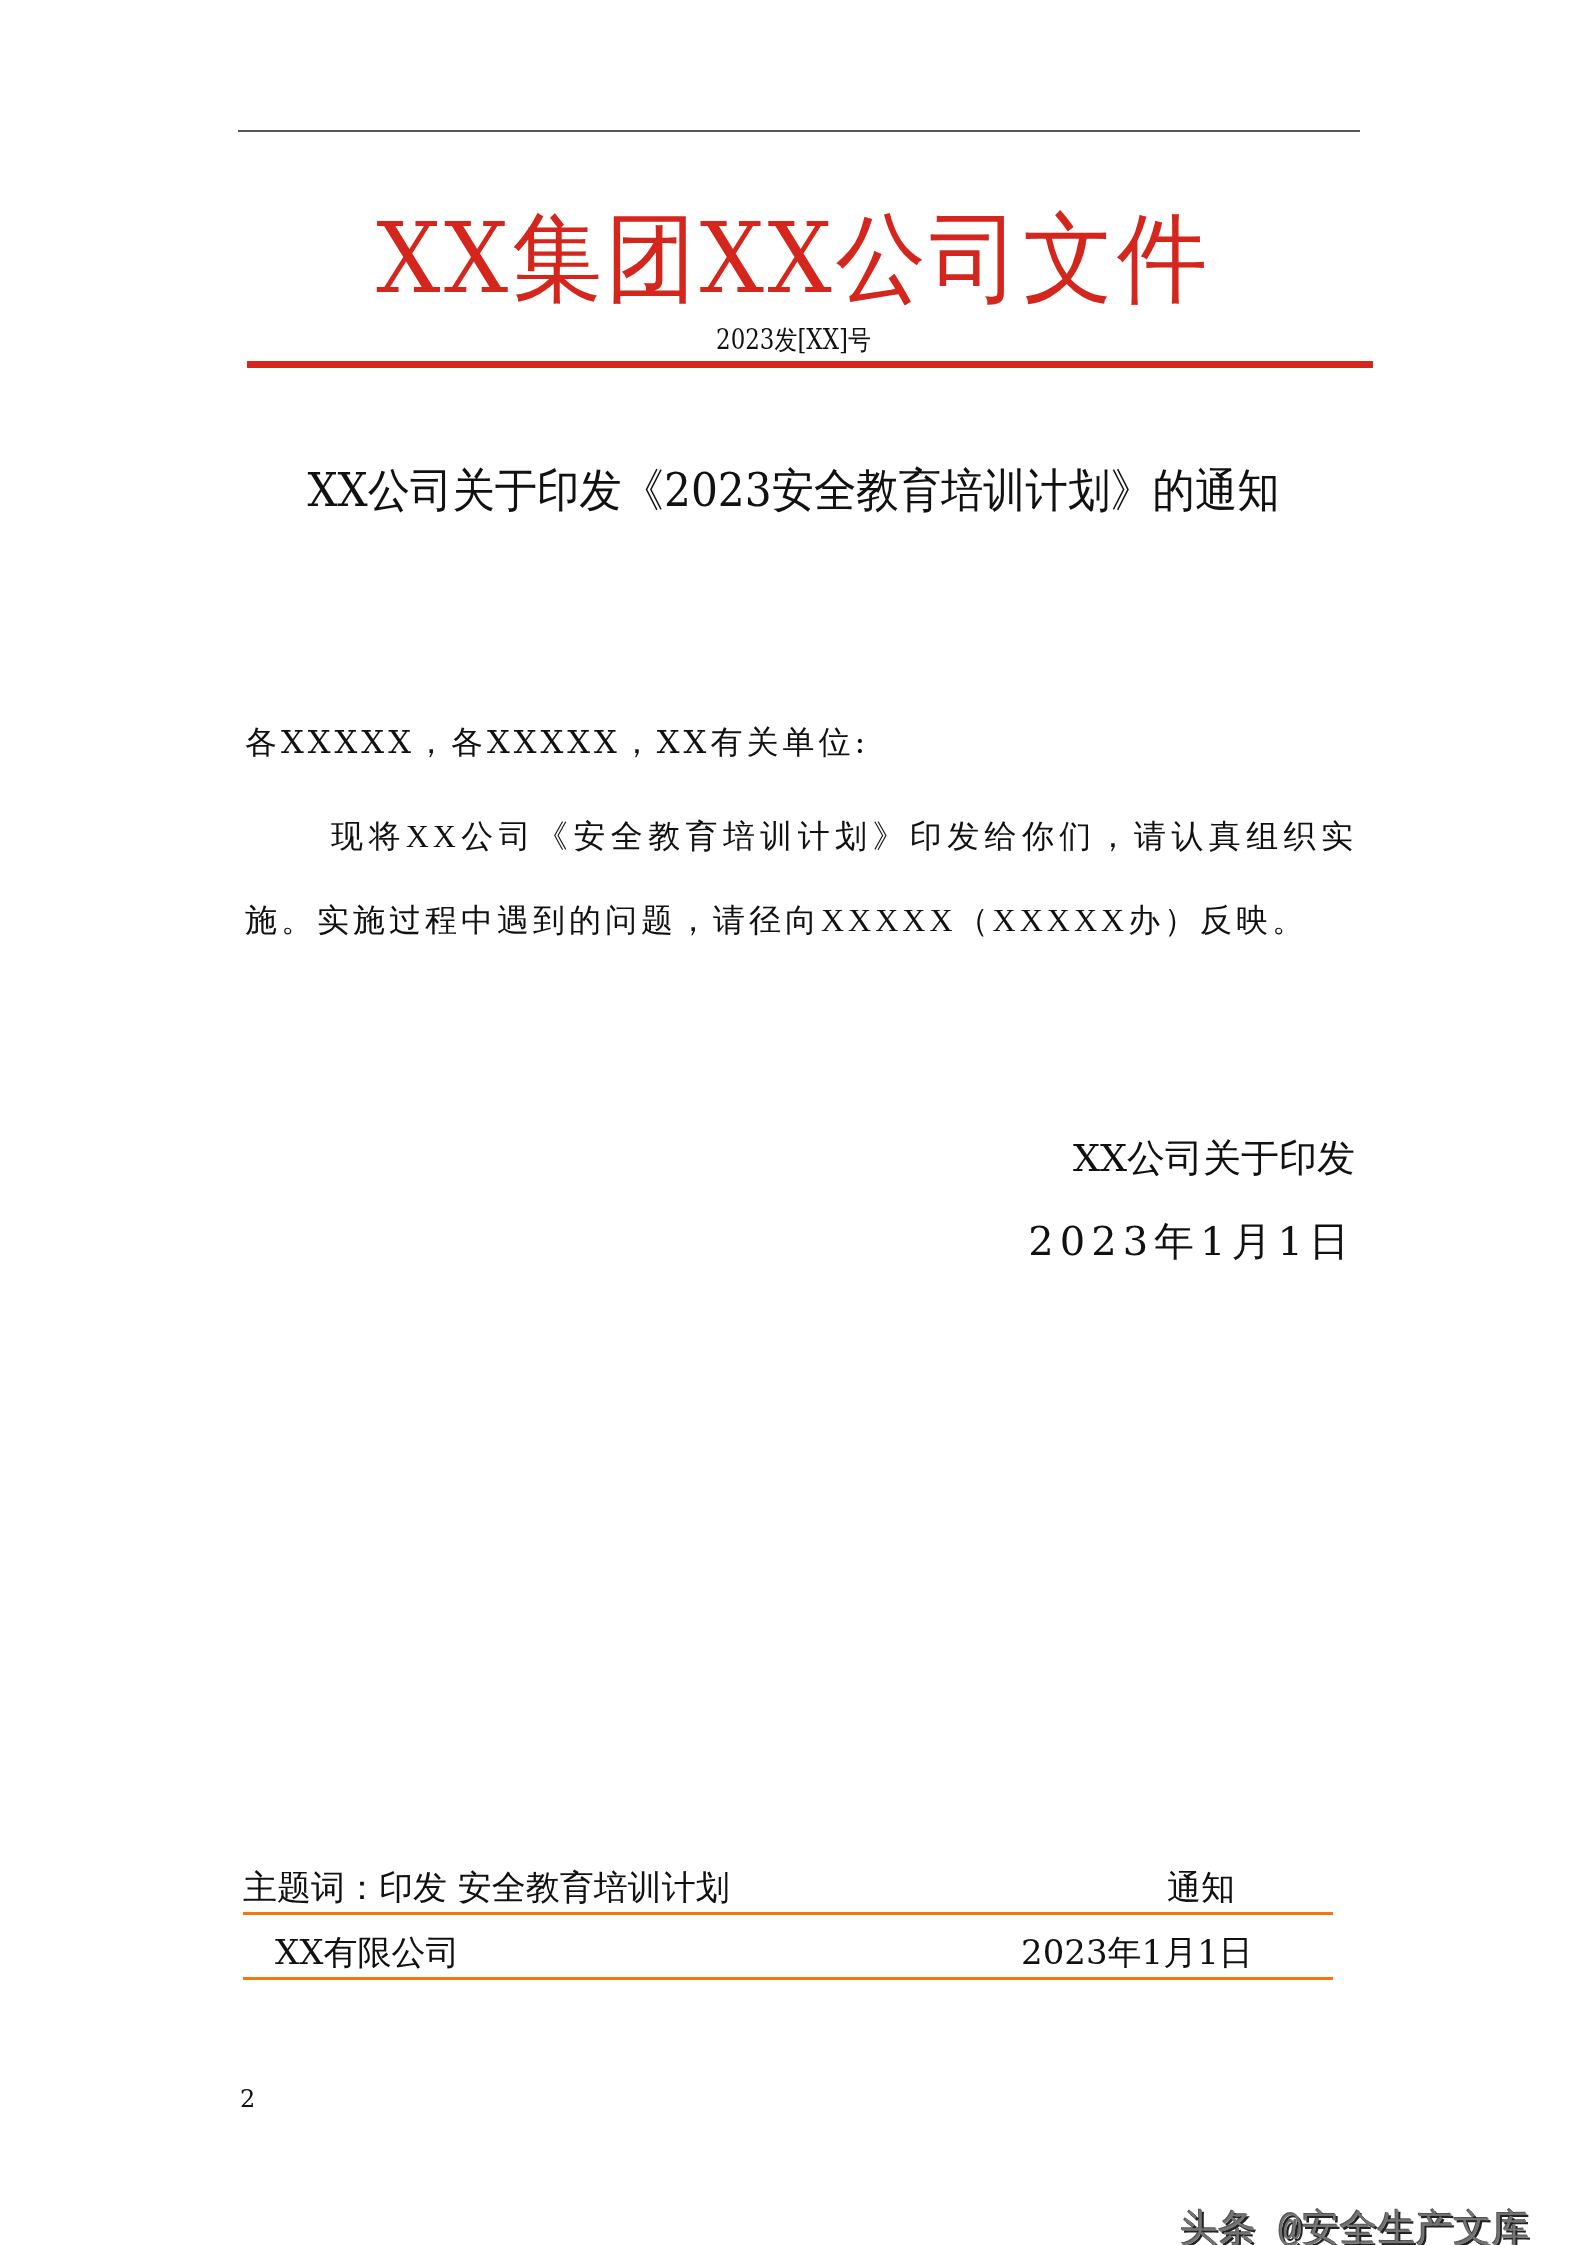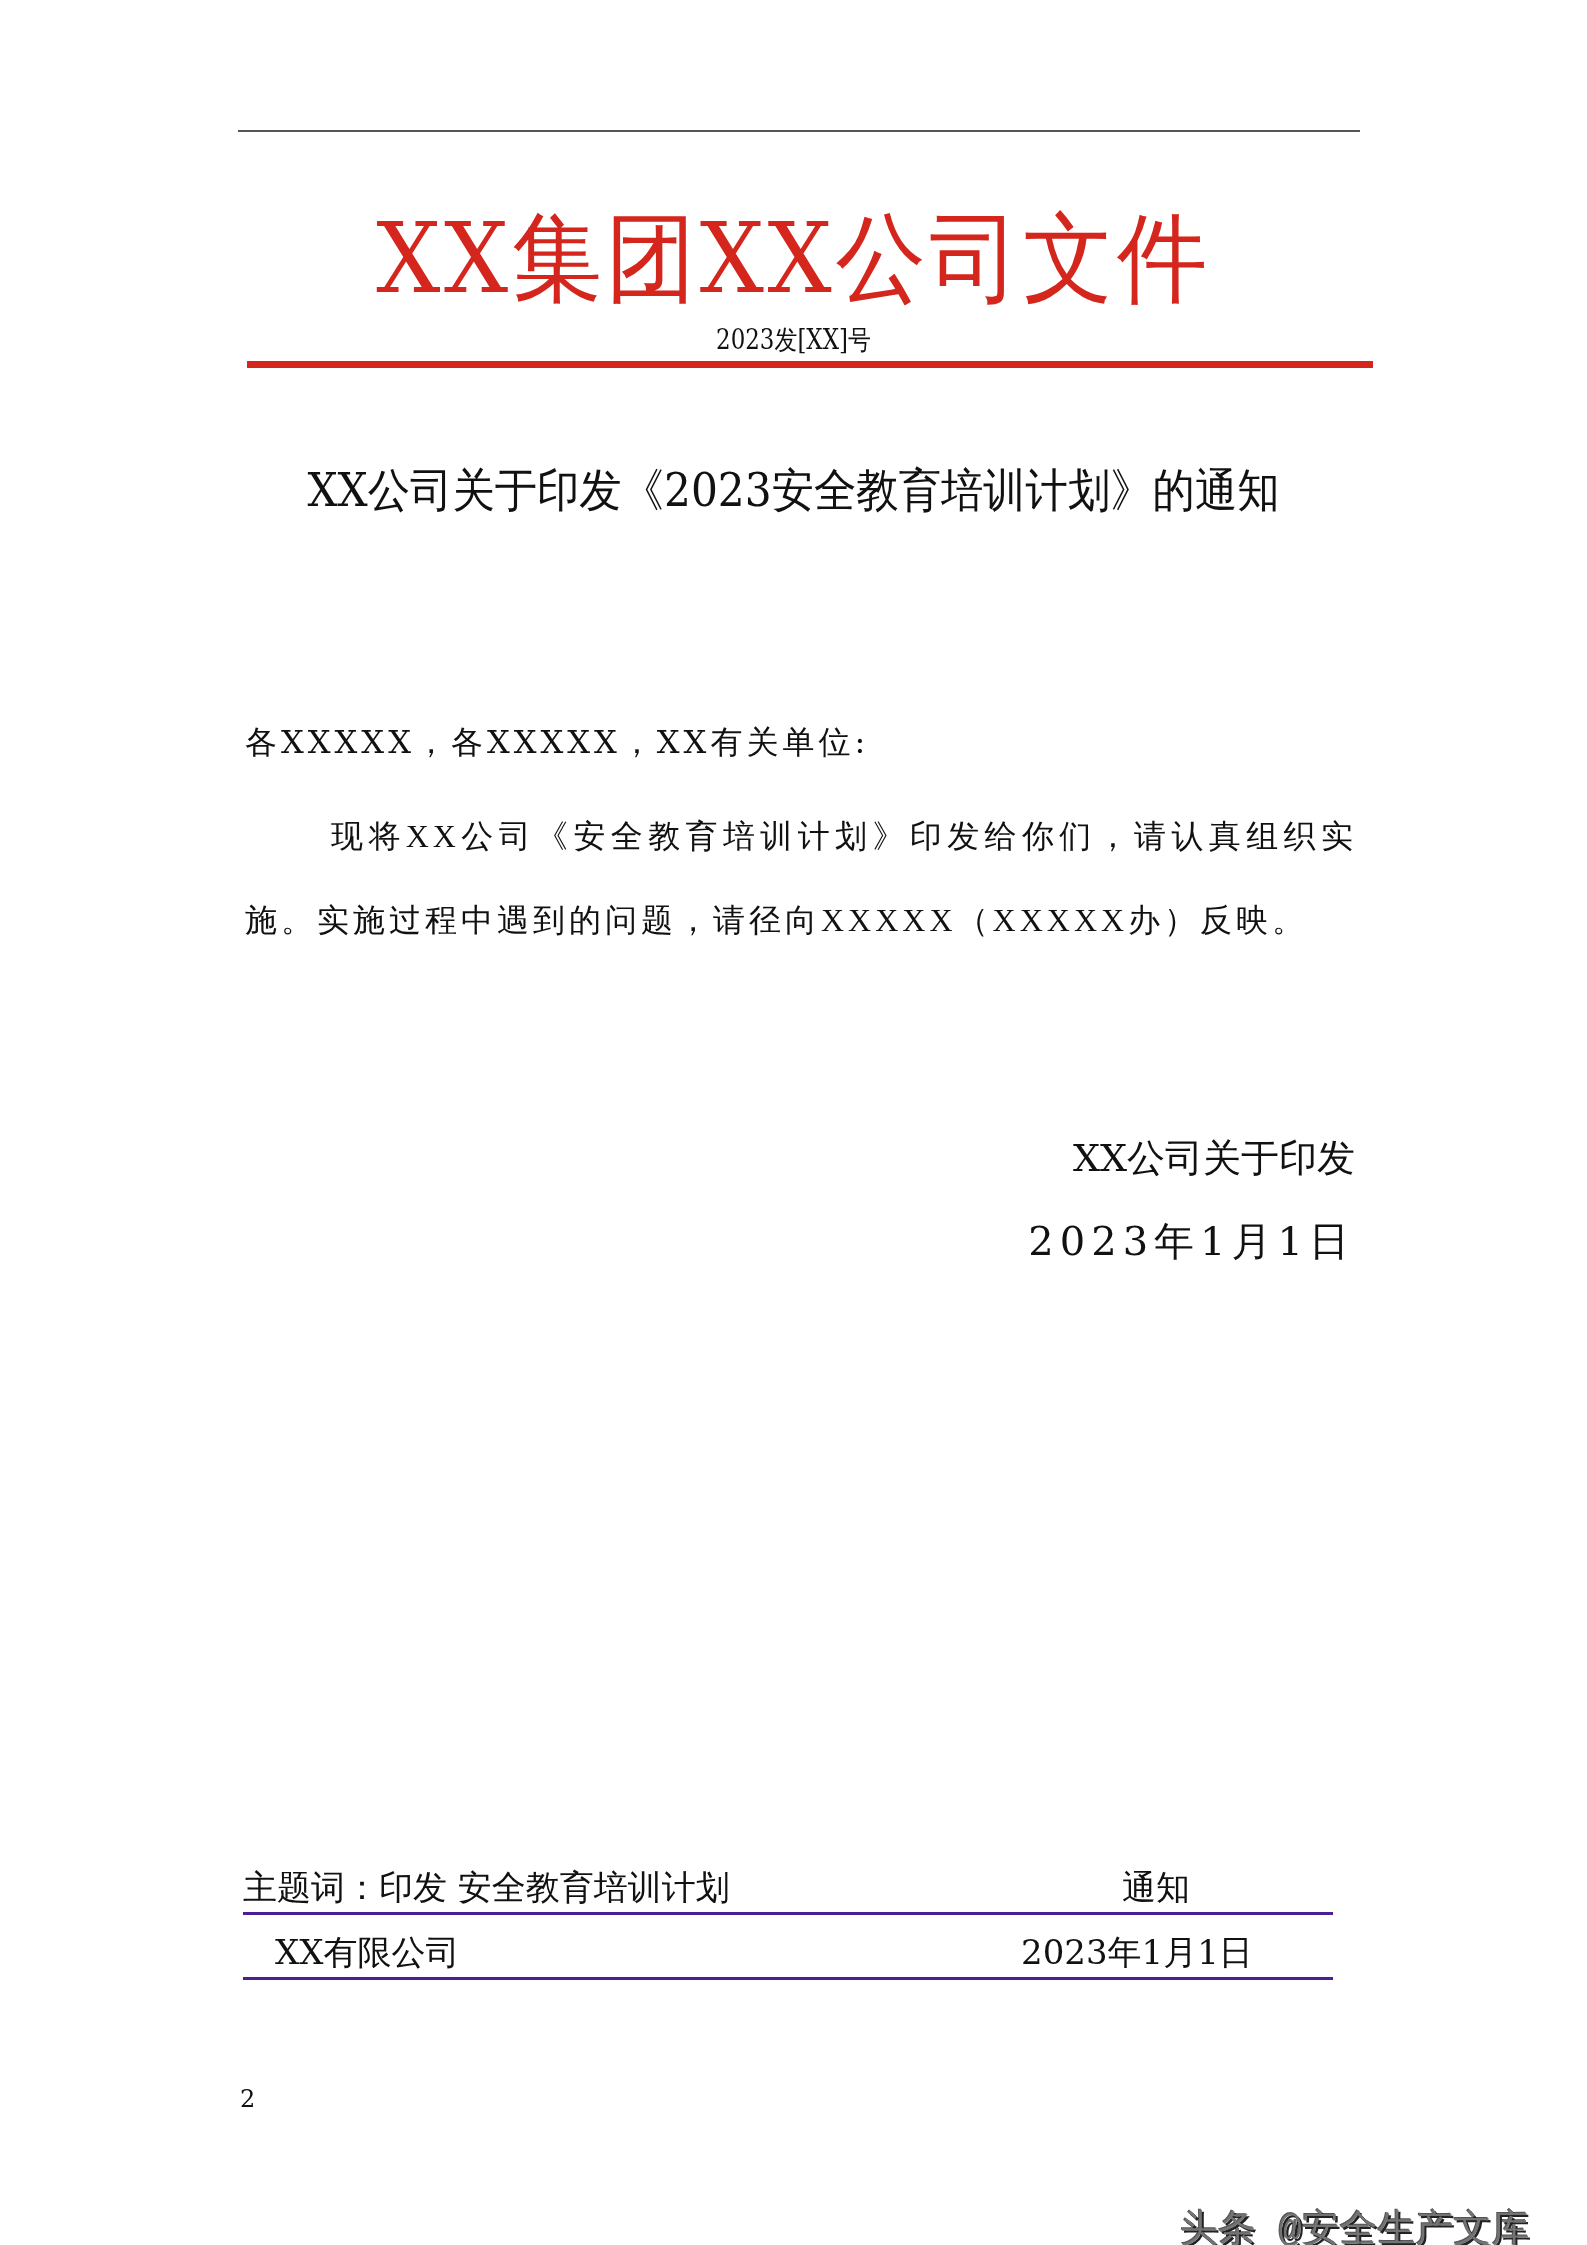--- a/index.html
+++ b/index.html
@@ -9,21 +9,21 @@
   .red-title{left:0;width:1587px;top:198px;text-align:center;color:#d4261c;font-size:98px;line-height:120px;letter-spacing:4px;font-family:"DejaVu Serif",serif;transform:scaleX(0.92);}
   .doc-no{left:0;width:1587px;top:322px;text-align:center;font-size:27px;line-height:36px;transform:scaleX(0.85);}
   .red-rule{left:247px;top:361px;width:1126px;height:7px;background:#d4261c;}
   .doc-title{left:0;width:1587px;top:458px;text-align:center;font-size:46px;line-height:64px;transform:scaleX(0.92);}
   .body-text{left:245px;width:1112px;font-size:32px;line-height:60px;letter-spacing:4px;}
   .salutation{top:712px;}
   .para{top:794px;text-indent:86px;line-height:84px;text-align:justify;font-family:Liberation Serif, serif;}
   .sig{right:232px;text-align:right;font-size:38px;line-height:56px;}
   .sig-org{top:1130px;}
   .sig-date{top:1213px;font-size:40px;letter-spacing:6px;}
-  .cc-row{left:243px;width:1090px;height:50px;border-bottom:3px solid #4c1d95;font-size:34px;line-height:46px;}
+  .cc-row{left:243px;width:1090px;height:50px;border-bottom:3px solid #f97316;font-size:34px;line-height:46px;}
   .cc-row span{position:absolute;bottom:2px;}
   .cc1{top:1862px;}
   .cc2{top:1927px;}
   .page-num{left:240px;top:2085px;font-size:24px;}
   .watermark{left:1180px;top:2155px;font-family:Liberation Mono, monospace;font-size:38px;color:#737373;text-shadow:2px 2px 0 #222,-1px -1px 0 #555;margin-top:48px;}
 </style>
 </head>
 <body>
 
 <div class="abs top-rule"></div>
@@ -35,21 +35,21 @@
 <div class="abs doc-title">XX公司关于印发《2023安全教育培训计划》的通知</div>
 
 <div class="abs body-text salutation">各XXXXX，各XXXXX，XX有关单位:</div>
 <div class="abs body-text para">现将XX公司《安全教育培训计划》印发给你们，请认真组织实施。实施过程中遇到的问题，请径向XXXXX（XXXXX办）反映。</div>
 
 <div class="abs sig sig-org">XX公司关于印发</div>
 <div class="abs sig sig-date">2023年1月1日</div>
 
 <div class="abs cc-row cc1">
   <span style="left:0;">主题词：印发  安全教育培训计划</span>
-  <span style="left:879px;">通知</span>
+  <span style="left:924px;">通知</span>
 </div>
 <div class="abs cc-row cc2">
   <span style="left:0;margin-left:32px;">XX有限公司</span>
   <span style="left:778px;">2023年1月1日</span>
 </div>
 
 <div class="abs page-num">2</div>
 <div class="abs watermark">头条 @安全生产文库</div>
 
 </body></html>

